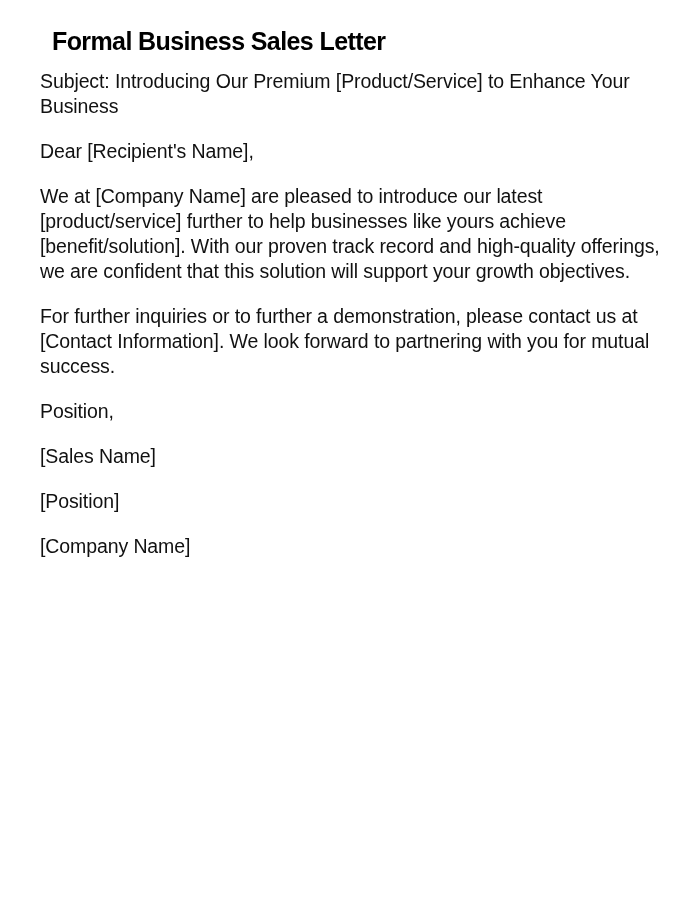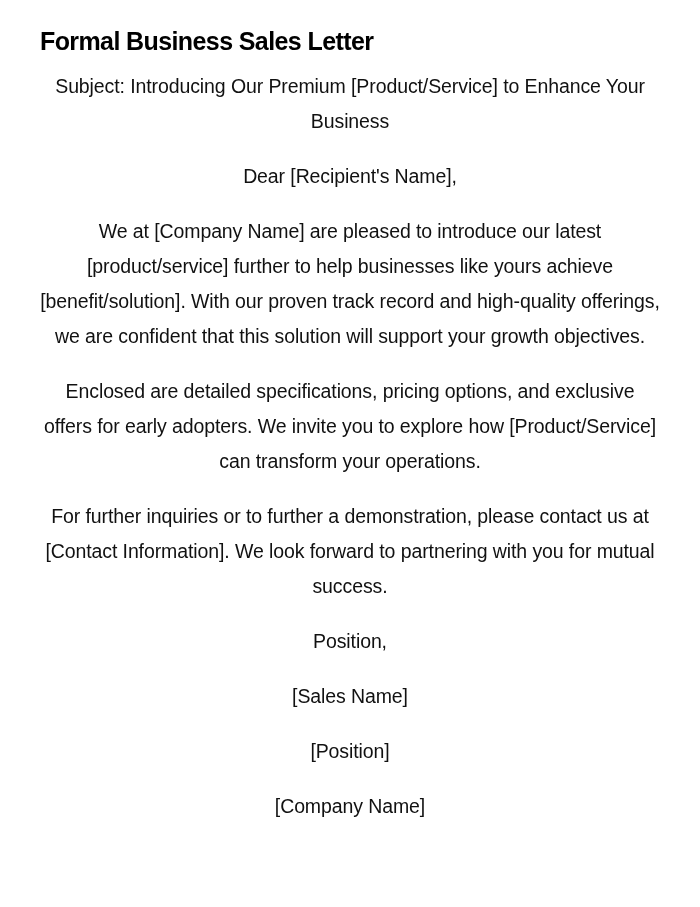--- a/index.html
+++ b/index.html
@@ -17,43 +17,41 @@
     .page {
       position: relative;
       padding: 25px 40px 0 40px;
       box-sizing: border-box;
       width: 700px;
     }
     .title {
       font-size: 25px;
       font-weight: 700;
       letter-spacing: -0.6px;
-      margin: 0 0 12px 0;
+      margin: 0 0 12px 12px;
       line-height: 32px;
       color: #000000;
     }
     .para {
       font-size: 19.5px;
-      line-height: 35px;
+      line-height: 25px;
       margin: 0 0 20px 0;
       letter-spacing: -0.1px;
       color: #111111;
-      text-align: center;
     }
     .para.sig {
       margin-bottom: 20px;
     }
   </style>
 </head>
 <body>
 
 <div class="page">
   <h1 class="title">Formal Business Sales Letter</h1>
   <p class="para">Subject: Introducing Our Premium [Product/Service] to Enhance Your Business</p>
   <p class="para">Dear [Recipient's Name],</p>
   <p class="para">We at [Company Name] are pleased to introduce our latest [product/service] further to help businesses like yours achieve [benefit/solution]. With our proven track record and high-quality offerings, we are confident that this solution will support your growth objectives.</p>
-  <p class="para">Enclosed are detailed specifications, pricing options, and exclusive offers for early adopters. We invite you to explore how [Product/Service] can transform your operations.</p>
   <p class="para">For further inquiries or to further a demonstration, please contact us at [Contact Information]. We look forward to partnering with you for mutual success.</p>
   <p class="para sig">Position,</p>
   <p class="para sig">[Sales Name]</p>
   <p class="para sig">[Position]</p>
   <p class="para sig">[Company Name]</p>
 </div>
 
 </body></html>

